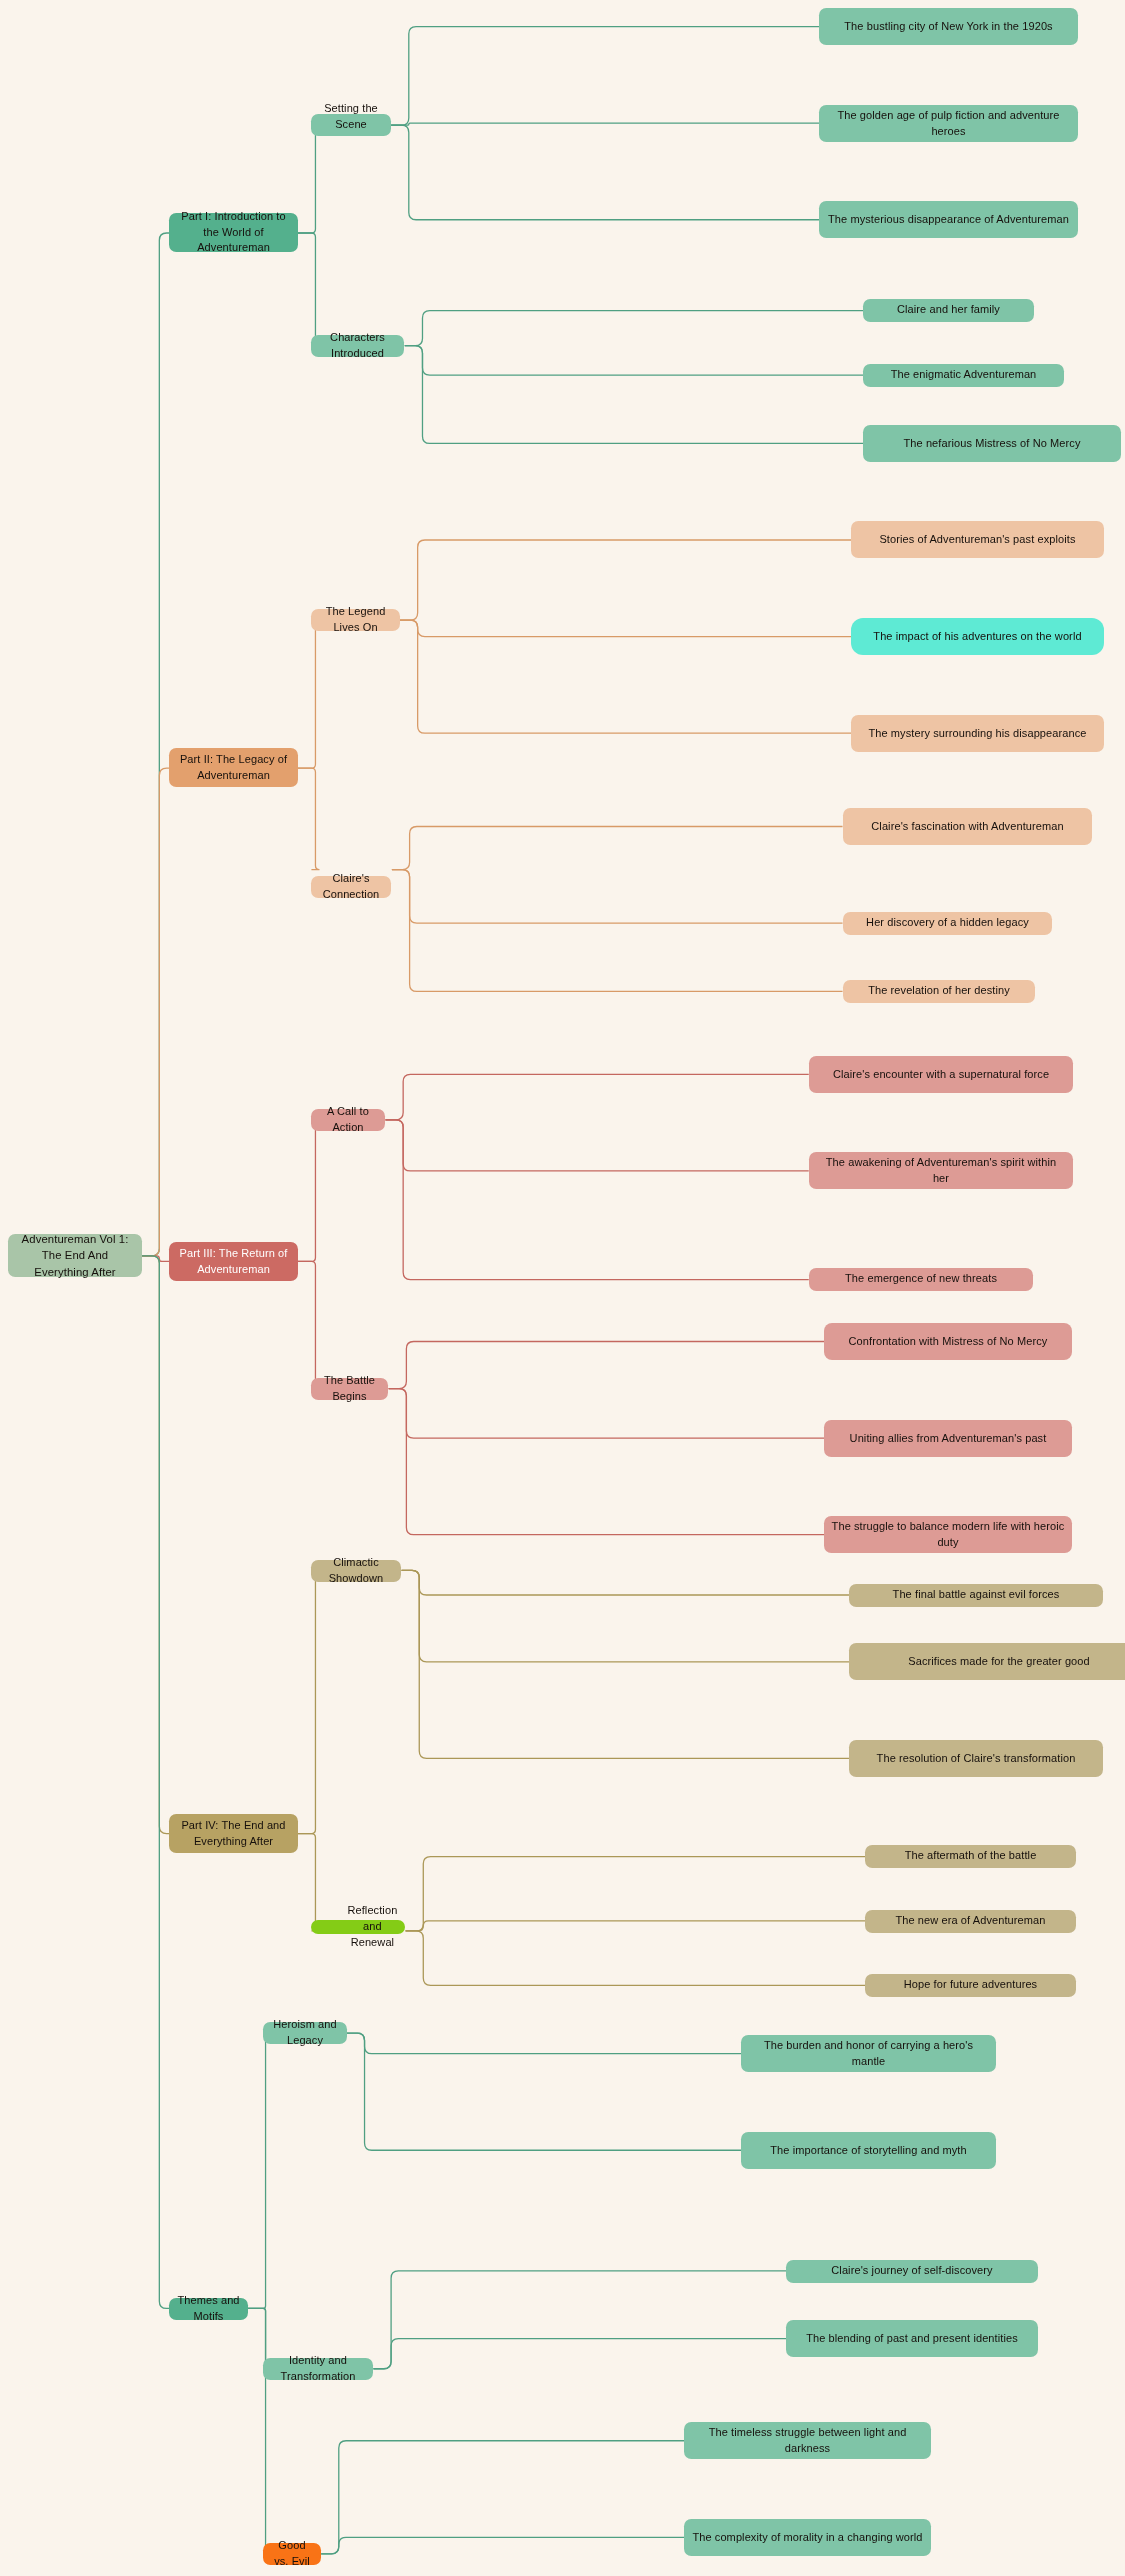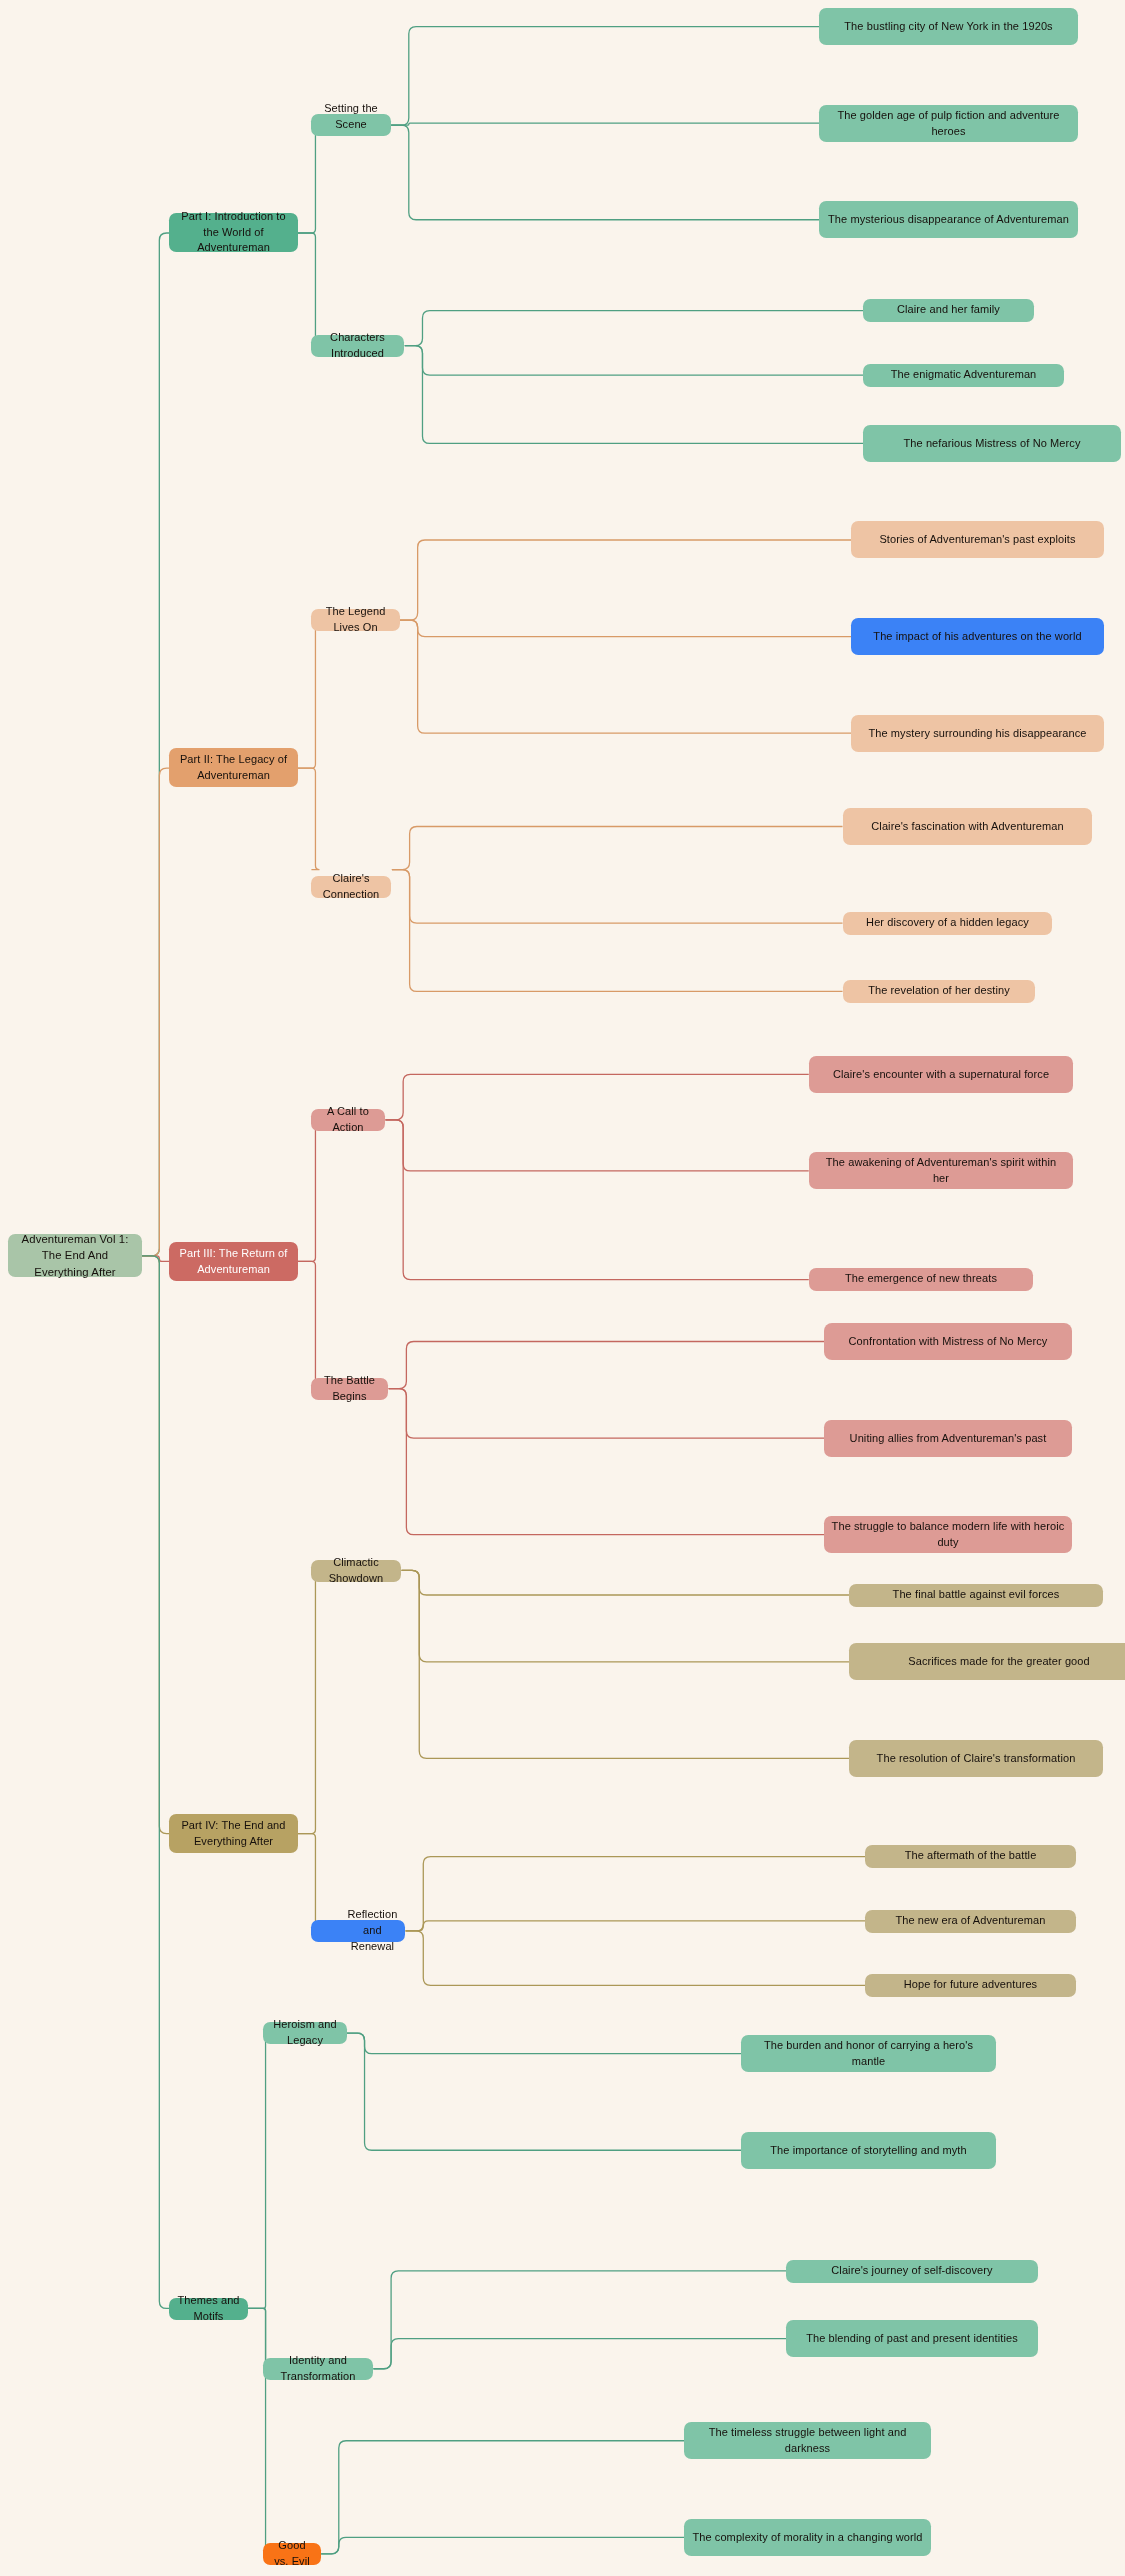--- a/index.html
+++ b/index.html
@@ -126,21 +126,21 @@
       </div>
       <div class="node branch" style="left: 169px; top: 748px; width: 129px; height: 39px; background: rgb(227, 160, 109);">
         <span>Part II: The Legacy of Adventureman</span>
       </div>
       <div class="node branch" style="left: 311px; top: 609px; width: 89px; height: 22px; background: rgb(238, 196, 164);">
         <span>The Legend Lives On</span>
       </div>
       <div class="node leaf" style="left: 851px; top: 521px; width: 253px; height: 37px; background: rgb(238, 196, 164);">
         <span>Stories of Adventureman's past exploits</span>
       </div>
-      <div class="node leaf" style="left: 851px; top: 618px; width: 253px; height: 37px; background: #3b82f6;">
+      <div class="node leaf" style="left: 851px; top: 618px; width: 253px; height: 37px; background: #5eead4; border-radius: 12px;">
         <span>The impact of his adventures on the world</span>
       </div>
       <div class="node leaf" style="left: 851px; top: 715px; width: 253px; height: 37px; background: rgb(238, 196, 164);">
         <span>The mystery surrounding his disappearance</span>
       </div>
       <div class="node branch" style="left: 311px; top: 859px; width: 80px; height: 22px; background: rgb(238, 196, 164); margin-top: 17px;">
         <span>Claire's Connection</span>
       </div>
       <div class="node leaf" style="left: 843px; top: 808px; width: 249px; height: 37px; background: rgb(238, 196, 164);">
         <span>Claire's fascination with Adventureman</span>
@@ -186,21 +186,21 @@
       </div>
       <div class="node leaf" style="left: 849px; top: 1584px; width: 254px; height: 22.5px; background: rgb(195, 181, 138);">
         <span>The final battle against evil forces</span>
       </div>
       <div class="node leaf" style="left: 849px; top: 1643px; width: 300px; height: 37px; background: rgb(195, 181, 138);">
         <span>Sacrifices made for the greater good</span>
       </div>
       <div class="node leaf" style="left: 849px; top: 1740px; width: 254px; height: 37px; background: rgb(195, 181, 138);">
         <span>The resolution of Claire's transformation</span>
       </div>
-      <div class="node branch" style="left: 311px; top: 1920px; width: 94px; height: 22px; background: #3b82f6; padding-left: 36px;">
+      <div class="node branch" style="left: 311px; top: 1920px; width: 94px; height: 14px; background: #84cc16; padding-left: 36px;">
         <span>Reflection and Renewal</span>
       </div>
       <div class="node leaf" style="left: 865px; top: 1845px; width: 211px; height: 22.5px; background: rgb(195, 181, 138);">
         <span>The aftermath of the battle</span>
       </div>
       <div class="node leaf" style="left: 865px; top: 1910px; width: 211px; height: 22.5px; background: rgb(195, 181, 138);">
         <span>The new era of Adventureman</span>
       </div>
       <div class="node leaf" style="left: 865px; top: 1974px; width: 211px; height: 22.5px; background: rgb(195, 181, 138);">
         <span>Hope for future adventures</span>

